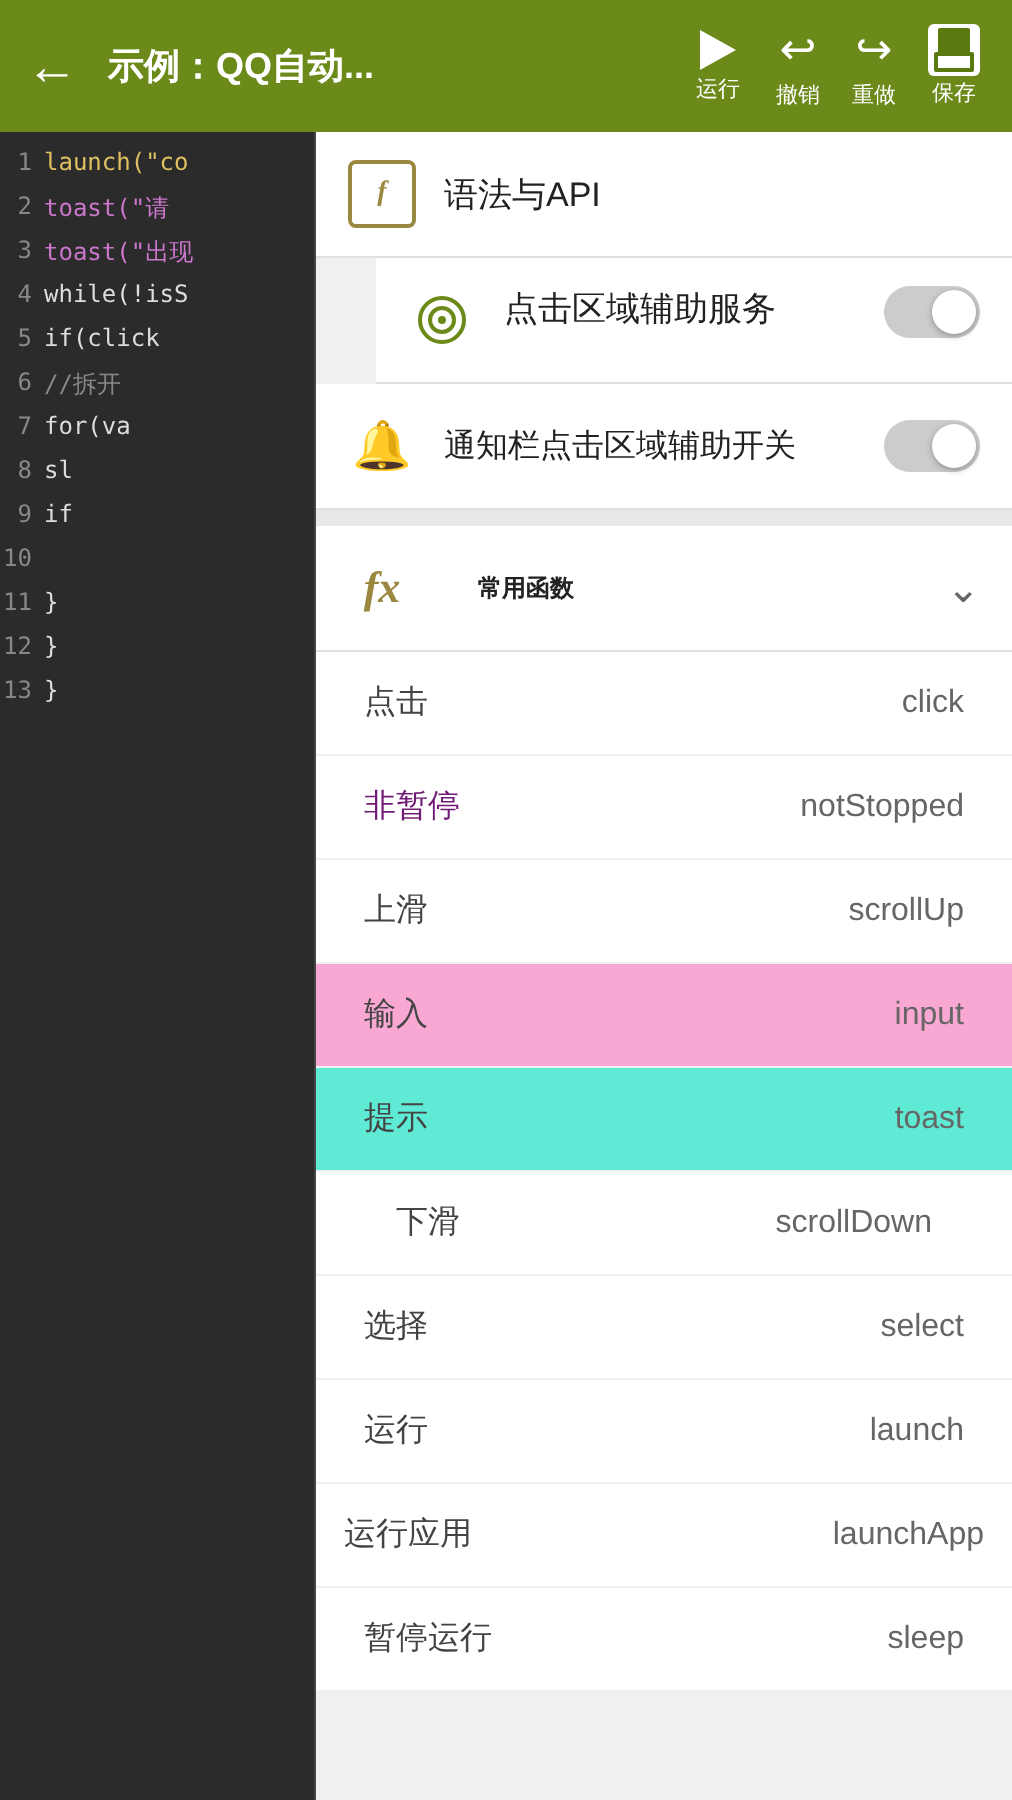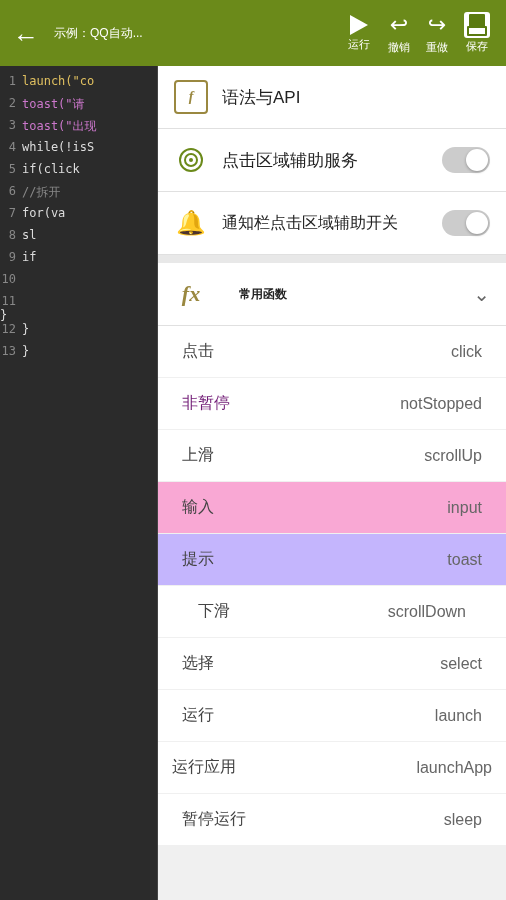--- a/index.html
+++ b/index.html
@@ -10,21 +10,21 @@
       font-family: 'Arial', sans-serif;
       background: #2b2b2b;
       position: relative;
     }
   </style>
 </head>
 <body>
 
 <div style="background:#6b8a1a; height:66px; display:flex; align-items:center; padding:0 8px;">
   <div style="color:white; font-size:26px; width:36px; display:flex; align-items:center; justify-content:center; cursor:pointer;">←</div>
-  <div style="flex:1; color:white; font-size:12px; font-weight:normal; padding-left:10px;">示例：QQ自动...</div>
+  <div style="flex:1; color:white; font-size:18px; font-weight:bold; padding-left:10px;">示例：QQ自动...</div>
   <div style="display:flex; flex-direction:column; align-items:center; padding:4px 10px; cursor:pointer;">
     <div style="width:0;height:0;border-top:10px solid transparent;border-bottom:10px solid transparent;border-left:18px solid white;"></div>
     <span style="color:white;font-size:11px;margin-top:2px;">运行</span>
   </div>
   <div style="display:flex; flex-direction:column; align-items:center; padding:4px 8px; cursor:pointer;">
     <span style="color:white;font-size:22px;">↩</span>
     <span style="color:white;font-size:11px;margin-top:2px;">撤销</span>
   </div>
   <div style="display:flex; flex-direction:column; align-items:center; padding:4px 8px; cursor:pointer;">
     <span style="color:white;font-size:22px;">↪</span>
@@ -75,42 +75,42 @@
       <span style="font-size:12px;font-family:monospace;color:#dddddd;">      sl</span>
     </div>
     <div style="display:flex; min-height:22px;">
       <span style="color:#888;font-size:12px;width:22px;text-align:right;padding-right:6px;font-family:monospace;">9</span>
       <span style="font-size:12px;font-family:monospace;color:#dddddd;">      if</span>
     </div>
     <div style="display:flex; min-height:22px;">
       <span style="color:#888;font-size:12px;width:22px;text-align:right;padding-right:6px;font-family:monospace;">10</span>
       <span style="font-size:12px;font-family:monospace;color:#dddddd;"></span>
     </div>
-    <div style="display:flex; min-height:22px;flex-direction:column;">
+    <div style="display:flex; min-height:22px;">
       <span style="color:#888;font-size:12px;width:22px;text-align:right;padding-right:6px;font-family:monospace;">11</span>
       <span style="font-size:12px;font-family:monospace;color:#dddddd;">  }</span>
     </div>
     <div style="display:flex; min-height:22px;">
       <span style="color:#888;font-size:12px;width:22px;text-align:right;padding-right:6px;font-family:monospace;">12</span>
       <span style="font-size:12px;font-family:monospace;color:#dddddd;">}</span>
     </div>
     <div style="display:flex; min-height:22px;">
       <span style="color:#888;font-size:12px;width:22px;text-align:right;padding-right:6px;font-family:monospace;">13</span>
       <span style="font-size:12px;font-family:monospace;color:#dddddd;">}</span>
     </div>
   </div>
 
   <div style="flex:1; background:#f0f0f0; overflow-y:auto;">
 
     <div style="display:flex;align-items:center;padding:14px 16px;background:white;border-bottom:1px solid #e0e0e0;cursor:pointer;">
       <div style="width:34px;height:34px;border:2px solid #9a8840;border-radius:4px;display:flex;align-items:center;justify-content:center;margin-right:14px;font-size:14px;color:#9a8840;font-style:italic;font-weight:bold;font-family:serif;">f</div>
       <span style="font-size:17px;color:#222;">语法与API</span>
     </div>
 
-    <div style="display:flex;align-items:center;padding:14px 16px;background:white;border-bottom:1px solid #e0e0e0;cursor:pointer;">
+    <div style="display:flex;padding:14px 16px;background:white;border-bottom:1px solid #e0e0e0;cursor:pointer;margin-left:30px;">
       <div style="width:34px;height:34px;display:flex;align-items:center;justify-content:center;margin-right:14px;">
         <svg width="28" height="28" viewBox="0 0 28 28">
           <circle cx="14" cy="14" r="11" fill="none" stroke="#6b8a1a" stroke-width="2"></circle>
           <circle cx="14" cy="14" r="6" fill="none" stroke="#6b8a1a" stroke-width="2"></circle>
           <circle cx="14" cy="14" r="2" fill="#6b8a1a"></circle>
         </svg>
       </div>
       <span style="font-size:17px;color:#222;flex:1;">点击区域辅助服务</span>
       <div style="width:48px;height:26px;background:#cccccc;border-radius:13px;position:relative;cursor:pointer;">
         <div style="width:22px;height:22px;background:white;border-radius:50%;position:absolute;top:2px;right:2px;box-shadow:0 1px 3px rgba(0,0,0,0.3);"></div>
@@ -142,21 +142,21 @@
       <span style="font-size:16px;color:#666;">notStopped</span>
     </div>
     <div style="display:flex;align-items:center;padding:15px 24px;background:white;border-bottom:1px solid #f0f0f0;cursor:pointer;">
       <span style="flex:1;font-size:16px;color:#444;">上滑</span>
       <span style="font-size:16px;color:#666;">scrollUp</span>
     </div>
     <div style="display:flex;align-items:center;padding:15px 24px;background:#f9a8d4;border-bottom:1px solid #f0f0f0;cursor:pointer;">
       <span style="flex:1;font-size:16px;color:#444;">输入</span>
       <span style="font-size:16px;color:#666;">input</span>
     </div>
-    <div style="display:flex;align-items:center;padding:15px 24px;background:#c4b5fd;border-bottom:1px solid #f0f0f0;cursor:pointer;">
+    <div style="display:flex;align-items:center;padding:15px 24px;background:#5eead4;border-bottom:1px solid #f0f0f0;cursor:pointer;">
       <span style="flex:1;font-size:16px;color:#444;">提示</span>
       <span style="font-size:16px;color:#666;">toast</span>
     </div>
     <div style="display:flex;align-items:center;padding:15px 40px;background:white;border-bottom:1px solid #f0f0f0;cursor:pointer;">
       <span style="flex:1;font-size:16px;color:#444;">下滑</span>
       <span style="font-size:16px;color:#666;">scrollDown</span>
     </div>
     <div style="display:flex;align-items:center;padding:15px 24px;background:white;border-bottom:1px solid #f0f0f0;cursor:pointer;">
       <span style="flex:1;font-size:16px;color:#444;">选择</span>
       <span style="font-size:16px;color:#666;">select</span>

